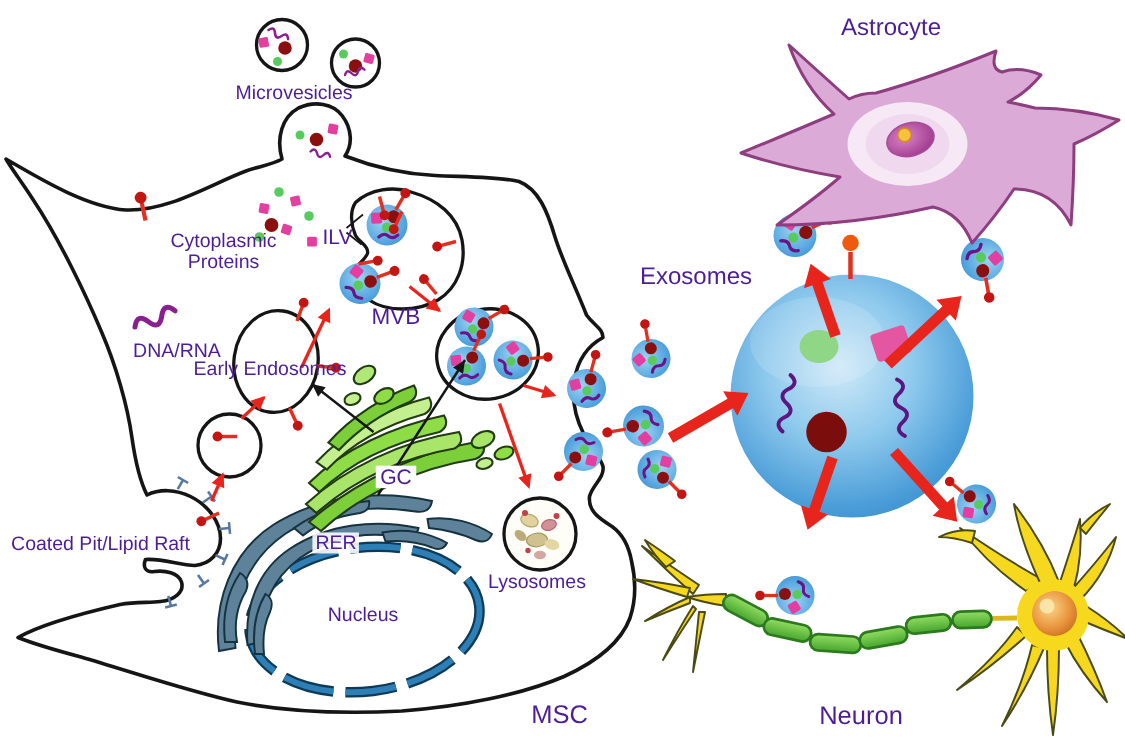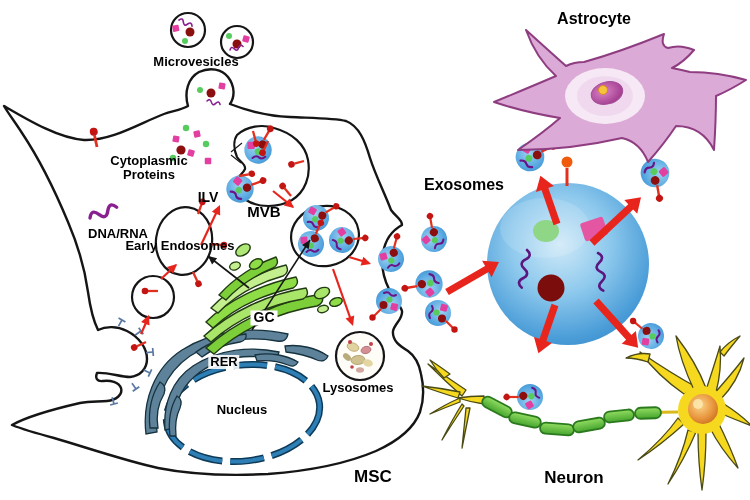--- a/index.html
+++ b/index.html
@@ -1,19 +1,19 @@
 <!DOCTYPE html>
 <html><head>
 <meta charset="utf-8">
 <style>
   html,body{margin:0;padding:0;background:#fff;}
   #fig{position:relative;width:750px;height:500px;background:#ffffff;overflow:hidden;
        font-family:"Liberation Sans",sans-serif;}
   #art{position:absolute;left:0;top:0;}
-  .lbl{position:absolute;transform:translate(-50%,-50%);font-weight:bold;color:#000000;
+  .lbl{position:absolute;transform:translate(-50%,-50%);font-weight:normal;color:#4c1d95;
        font-size:13px;line-height:1.08;text-align:center;white-space:nowrap;}
   .lbl span{display:block;}
   .md{font-size:14px;}
   .md2{font-size:15px;}
   .lg{font-size:16px;}
   .xl{font-size:17px;}
   .boxed{background:#ffffff;padding:0 3px;}
   .halfbox{background:rgba(255,255,255,.88);padding:0 2px;}
 </style>
 </head>
@@ -365,25 +365,26 @@
 </g>
 </svg>
 
 <div class="lbl" style="left:196px;top:62px;">Microvesicles</div>
 <div class="lbl" style="left:93px;top:108px;">
 </div>
 <div class="lbl" style="left:149px;top:168px;">
   <span>Cytoplasmic</span>
   <span>Proteins</span>
 </div>
-<div class="lbl md" style="left:208px;top:158px;margin-top:40px;">ILV</div>
+<div class="lbl md" style="left:225px;top:158px;">ILV</div>
 <div class="lbl md2" style="left:264px;top:212px;">MVB</div>
 <div class="lbl" style="left:118px;top:234px;">DNA/RNA</div>
 <div class="lbl" style="left:180px;top:246px;">Early Endosomes</div>
 <div class="lbl md boxed" style="left:264px;top:318px;">GC</div>
 <div class="lbl halfbox" style="left:224px;top:362px;">RER</div>
+<div class="lbl" style="left:67px;top:363px;">Coated Pit/Lipid Raft</div>
 <div class="lbl" style="left:242px;top:410px;">Nucleus</div>
 <div class="lbl" style="left:358px;top:388px;">Lysosomes</div>
 <div class="lbl xl" style="left:345px;top:477px;margin-left:28px;">MSC</div>
 <div class="lbl lg" style="left:464px;top:165px;margin-top:20px;">Exosomes</div>
 <div class="lbl lg" style="left:594px;top:19px;">Astrocyte</div>
 <div class="lbl xl" style="left:574px;top:478px;">Neuron</div>
 </div>
 
 </body></html>

